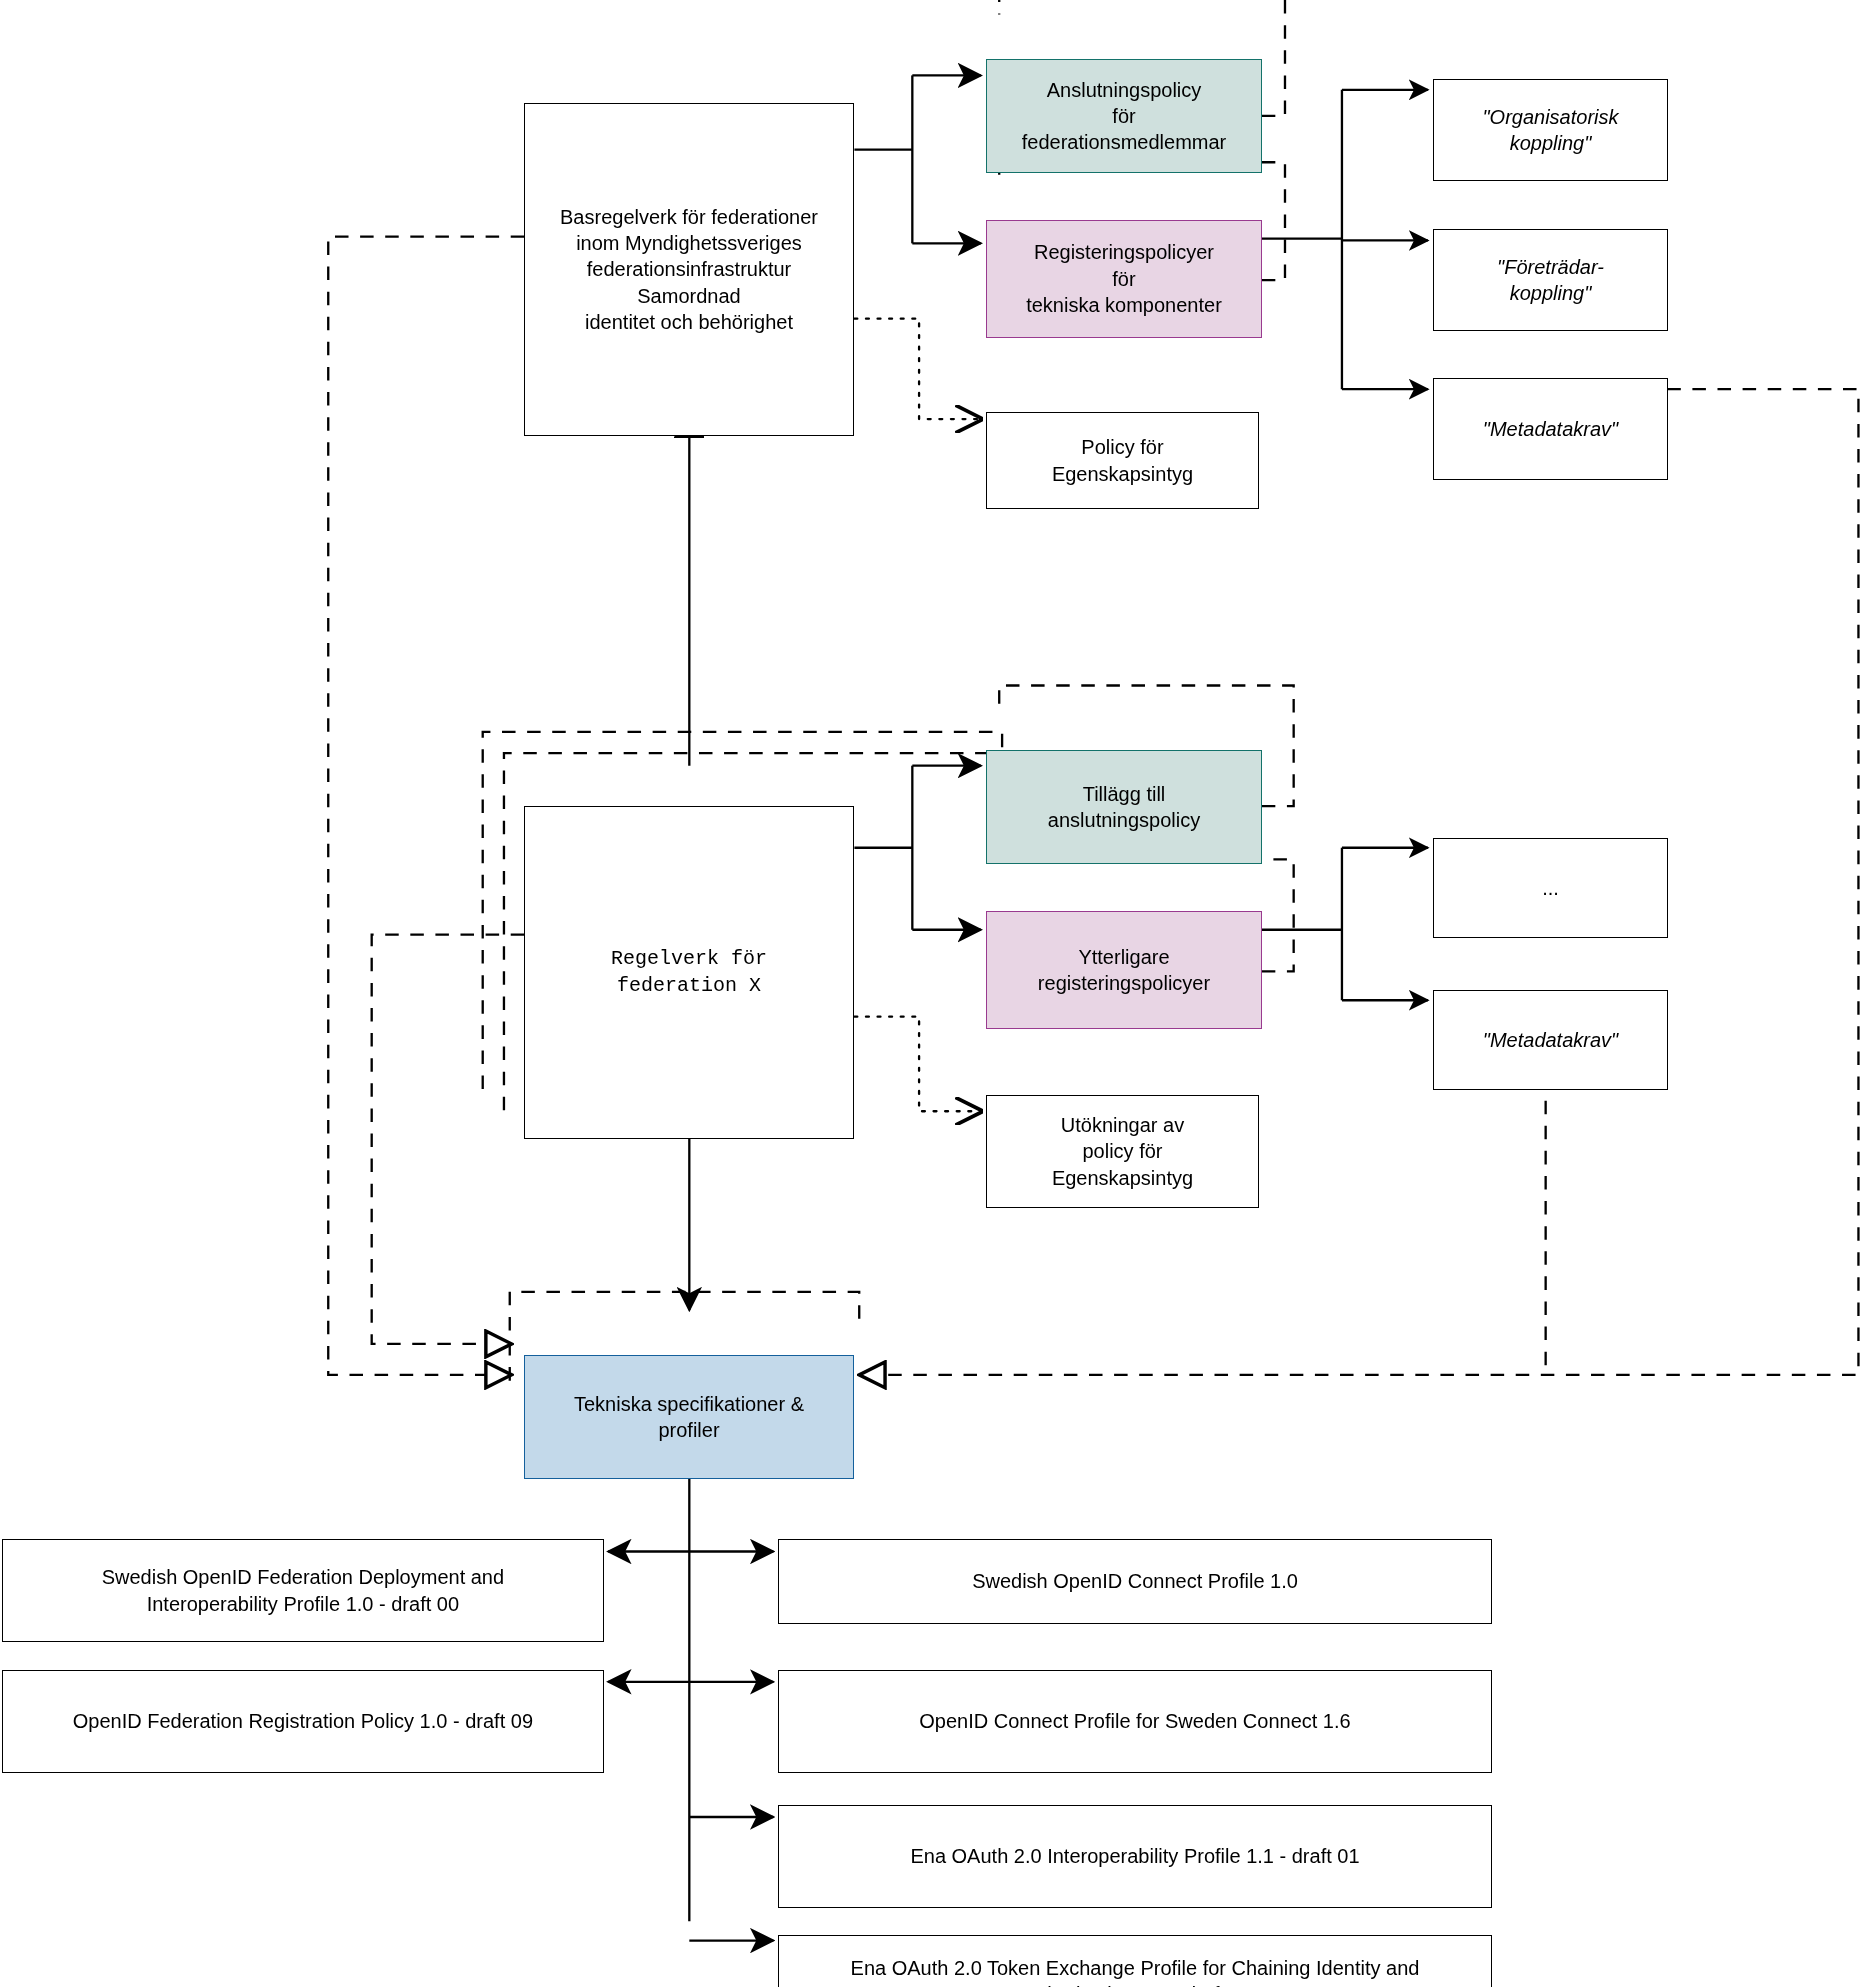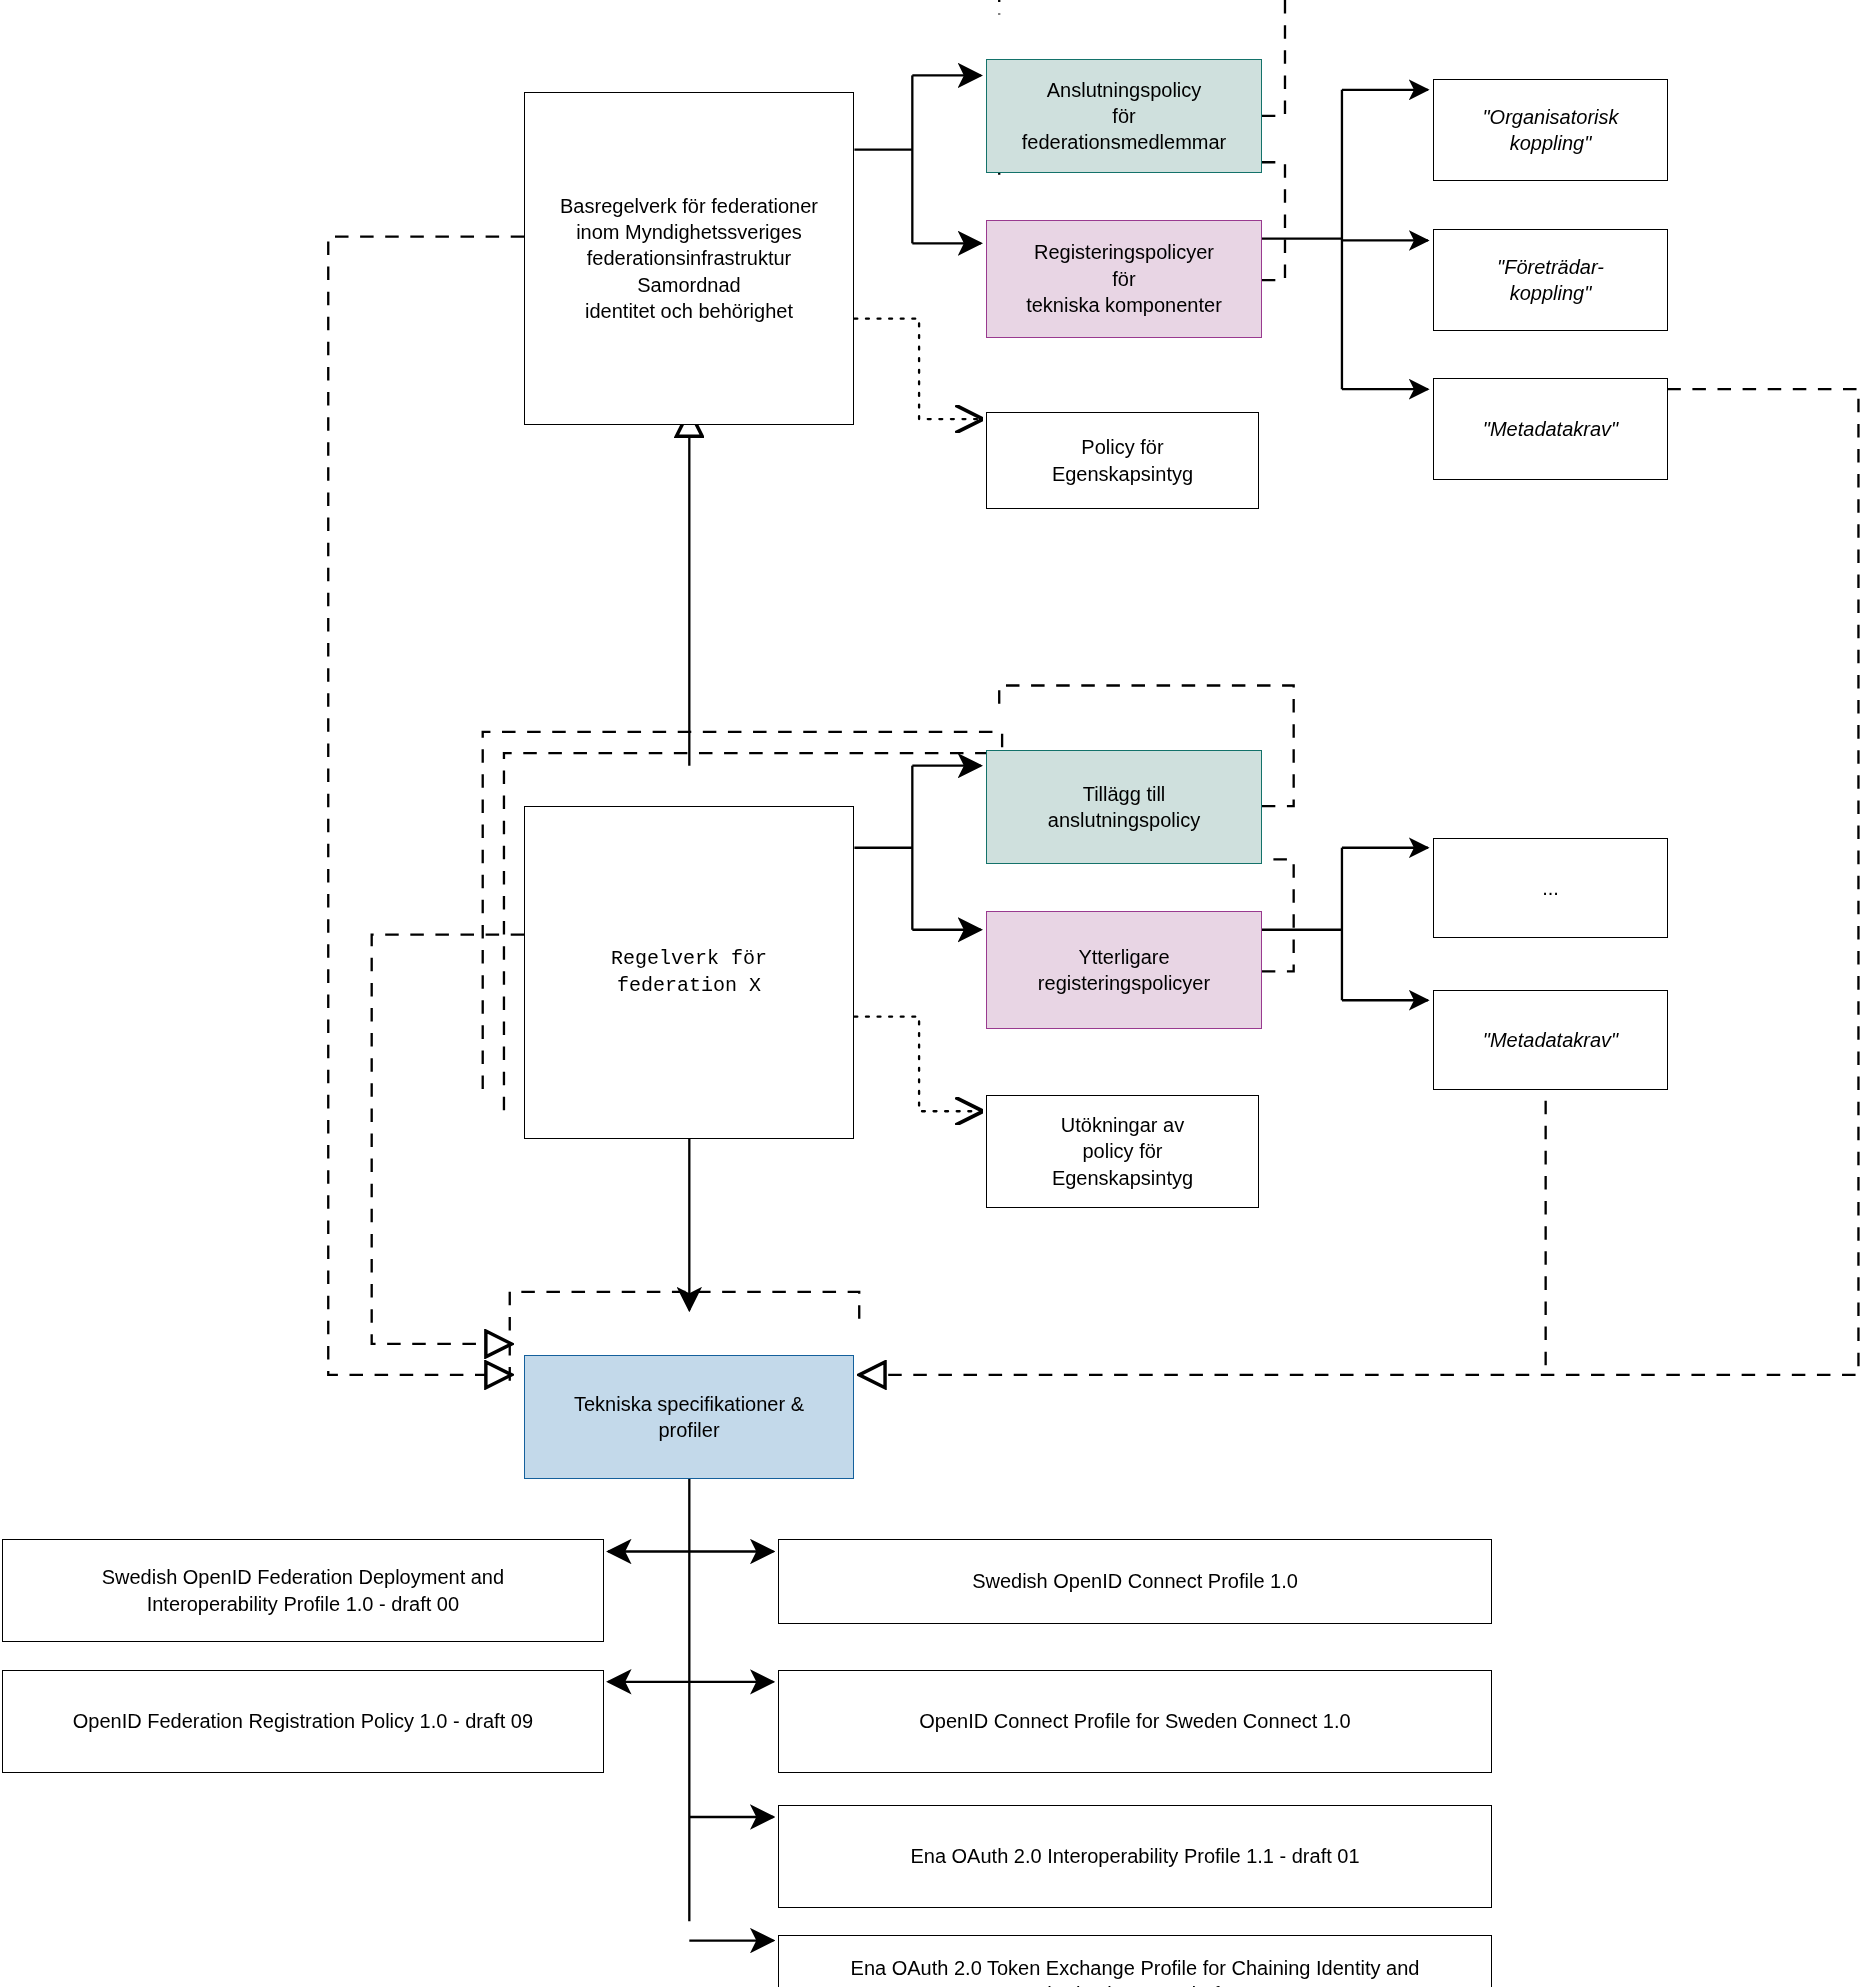--- a/index.html
+++ b/index.html
@@ -143,21 +143,21 @@
 
       <path d="M528,1430 L528,1338 L890,1338 L890,1372"></path>
 
       <path d="M1727,403 L1925,403 L1925,1424 L890,1424" marker-end="url(#triHollow)"></path>
 
       <path d="M1601,1088 L1601,1424"></path>
 
     </g>
   </svg>
 
-  <div class="node" style="left: 524px; top: 52px; width: 330px; height: 333px;">
+  <div class="node" style="left: 524px; top: 63px; width: 330px; height: 333px;">
       <span class="lbl">Basregelverk för federationer<br>inom Myndighetssveriges<br>federationsinfrastruktur<br>Samordnad<br>identitet och behörighet</span>
     </div>
   <div class="node teal" style="left: 986px; top: 19.3px; width: 276px; height: 114px;">
       <span class="lbl">Anslutningspolicy<br>för<br>federationsmedlemmar</span>
     </div>
   <div class="node pink" style="left: 986px; top: 180px; width: 276px; height: 118px;">
       <span class="lbl">Registeringspolicyer<br>för<br>tekniska komponenter</span>
     </div>
   <div class="node" style="left: 986px; top: 372px; width: 273px; height: 97px;">
       <span class="lbl">Policy för<br>Egenskapsintyg</span>
@@ -195,21 +195,21 @@
   <div class="node" style="left: 1.9px; top: 1499px; width: 602px; height: 103px;">
       <span class="lbl">Swedish OpenID Federation Deployment and<br>Interoperability Profile 1.0 - draft 00</span>
     </div>
   <div class="node" style="left: 1.9px; top: 1630px; width: 602px; height: 103px;">
       <span class="lbl">OpenID Federation Registration Policy 1.0 - draft 09</span>
     </div>
   <div class="node" style="left: 778px; top: 1499px; width: 714px; height: 85px;">
       <span class="lbl">Swedish OpenID Connect Profile 1.0</span>
     </div>
   <div class="node" style="left: 778px; top: 1630px; width: 714px; height: 103px;">
-      <span class="lbl">OpenID Connect Profile for Sweden Connect 1.0</span>
+      <span class="lbl">OpenID Connect Profile for Sweden Connect 1.6</span>
     </div>
   <div class="node" style="left: 778px; top: 1765px; width: 714px; height: 103px;">
       <span class="lbl">Ena OAuth 2.0 Interoperability Profile 1.1 - draft 01</span>
     </div>
   <div class="node" style="left: 778px; top: 1895px; width: 714px; height: 92px;">
       <span class="lbl">Ena OAuth 2.0 Token Exchange Profile for Chaining Identity and<br>Authorization 1.0 - draft 01</span>
     </div>
 
 </div>
 

